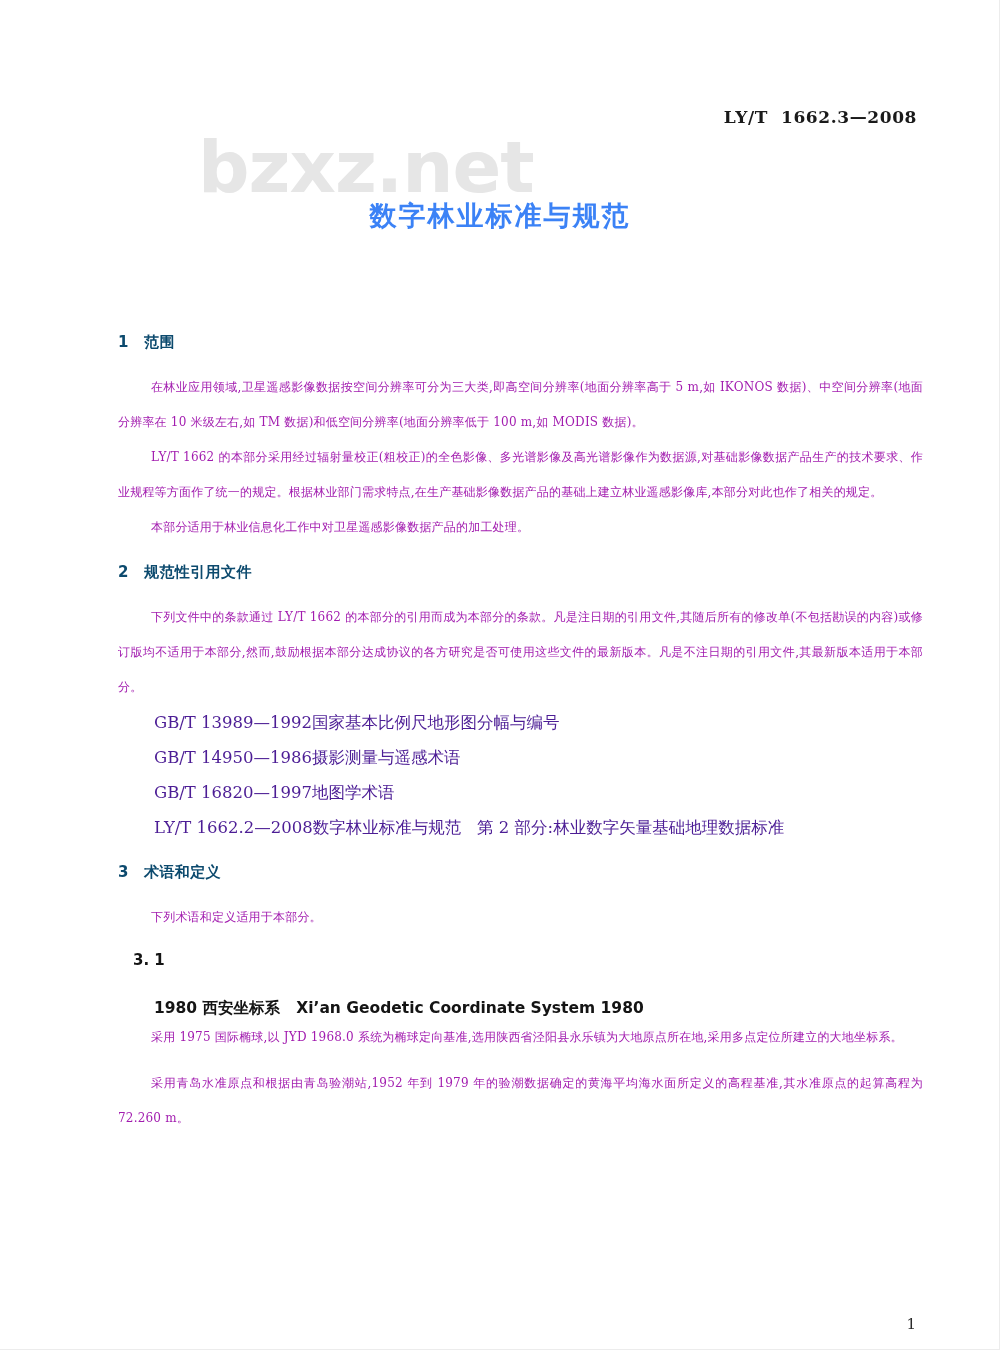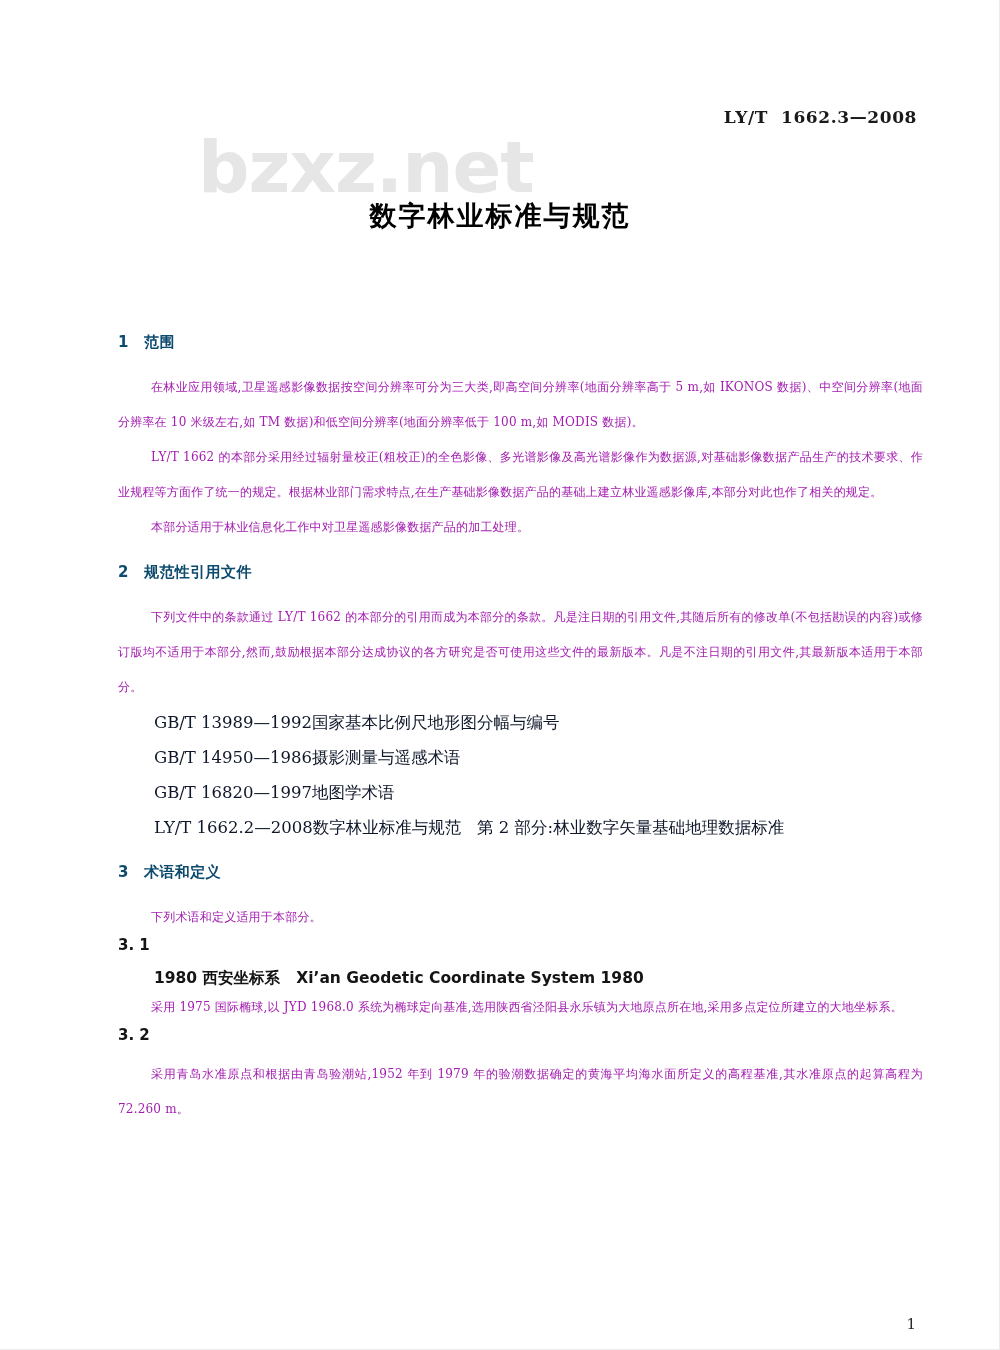--- a/index.html
+++ b/index.html
@@ -59,21 +59,21 @@
     left: 0;
     width: 1000px;
     text-align: center;
     z-index: 2;
   }
   .title-main {
     font-family: "DejaVu Sans", "Liberation Sans", sans-serif;
     font-weight: bold;
     font-size: 27px;
     letter-spacing: 2px;
-    color: #000000;
+    color: #3b82f6;
     margin-bottom: 14px;
   }
   .title-sub {
     font-family: "DejaVu Sans", "Liberation Sans", sans-serif;
     font-weight: bold;
     font-size: 27px;
     letter-spacing: 1.5px;
     color: #141414;
   }
 
@@ -99,21 +99,21 @@
   .clause-head .num {
     display: inline-block;
     min-width: 26px;
   }
 
   .sub-num {
     font-family: "DejaVu Sans", "Liberation Sans", sans-serif;
     font-weight: bold;
     font-size: 15px;
     color: #141414;
-    margin: 0;
+    margin: 15px;
     height: 21px;
     line-height: 21px;
   }
 
   .term-line {
     font-family: "DejaVu Sans", "Liberation Sans", sans-serif;
     font-weight: bold;
     font-size: 15.5px;
     color: #141414;
     margin: 0;
@@ -136,21 +136,21 @@
 
   .ref-list {
     margin: 0;
     padding: 0;
     list-style: none;
   }
   .ref-list li {
     font-size: 16.5px;
     line-height: 35px;
     padding-left: 36px;
-    color: #0f172a;
+    color: #4c1d95;
     white-space: pre;
   }
   .ref-list li .ref-code {
     display: inline-block;
     min-width: 150px;
   }
 
   .gap-sm  { height: 11px; }
   .gap-md  { height: 18px; }
 
@@ -209,21 +209,20 @@
       <span class="num">3</span><span>术语和定义</span>
     </div>
     <div class="gap-md"></div>
     <p class="body">下列术语和定义适用于本部分。</p>
 
     <div class="sub-num">3. 1</div>
     <div class="gap-sm"></div>
     <div class="term-line">1980 西安坐标系   Xi’an Geodetic Coordinate System 1980</div>
     <p class="body">采用 1975 国际椭球,以 JYD 1968.0 系统为椭球定向基准,选用陕西省泾阳县永乐镇为大地原点所在地,采用多点定位所建立的大地坐标系。</p>
 
-    <div class="sub-num">3. 2</div>
     <div class="gap-sm"></div>
     <p class="body">采用青岛水准原点和根据由青岛验潮站,1952 年到 1979 年的验潮数据确定的黄海平均海水面所定义的高程基准,其水准原点的起算高程为 72.260 m。</p>
 
   </div>
 
   <div class="page-number">1</div>
 
 </div>
 
 </body></html>

